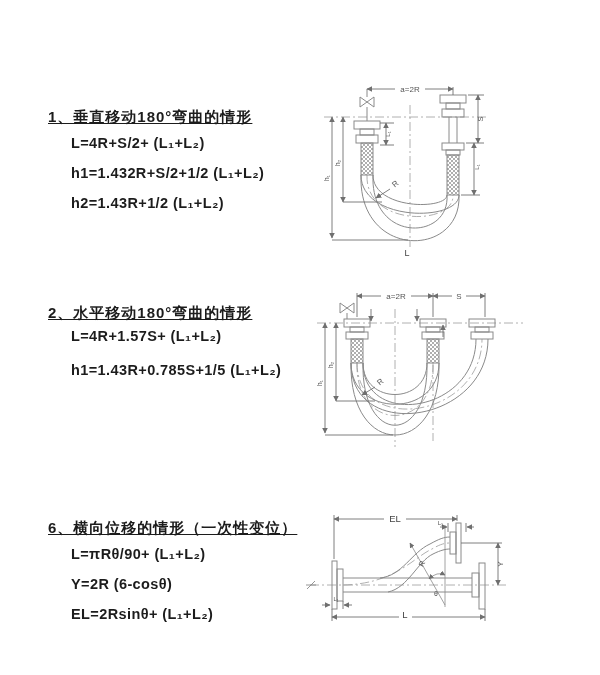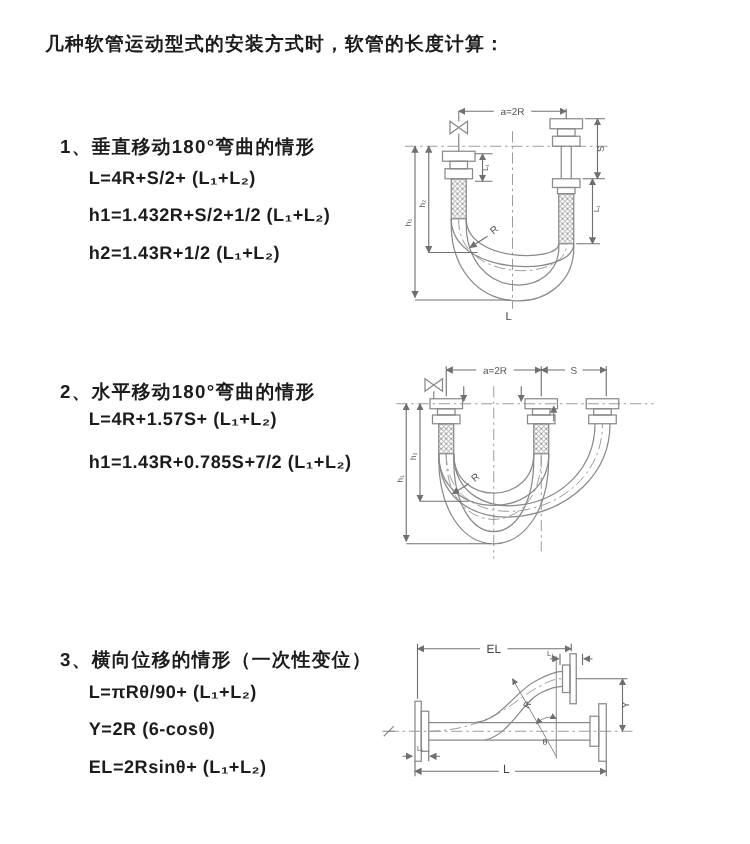--- a/index.html
+++ b/index.html
@@ -8,46 +8,45 @@
     font-family:"Liberation Sans","DejaVu Sans",sans-serif;
     color:#1c1c1c;overflow:hidden;
   }
   .page{position:relative;width:600px;height:675px;background:#ffffff;}
   .title{
     position:absolute;left:36px;top:26px;
     font-size:15px;font-weight:700;letter-spacing:1px;white-space:nowrap;
   }
   .sec-heading{
     position:absolute;left:48px;
-    font-size:15px;font-weight:700;letter-spacing:1px;white-space:nowrap;
+    font-size:15px;font-weight:700;letter-spacing:1px;white-space:nowrap;text-decoration:underline;
   }
   .formula{
     position:absolute;left:71px;
     font-size:14.5px;font-weight:700;letter-spacing:.4px;white-space:nowrap;
   }
   svg.diag{position:absolute;}
   svg text{font-family:"Liberation Sans","DejaVu Sans",sans-serif;}
 </style>
 </head>
 <body>
 
 <div class="page">
 
-  <div class="title">几种软管运动型式的安装方式时，软管的长度计算：</div>
 
   <div class="sec-heading" style="top:108px">1、垂直移动180°弯曲的情形</div>
   <div class="formula" style="top:135px">L=4R+S/2+ (L₁+L₂)</div>
   <div class="formula" style="top:165px">h1=1.432R+S/2+1/2 (L₁+L₂)</div>
   <div class="formula" style="top:195px">h2=1.43R+1/2 (L₁+L₂)</div>
 
   <div class="sec-heading" style="top:304px">2、水平移动180°弯曲的情形</div>
   <div class="formula" style="top:328px">L=4R+1.57S+ (L₁+L₂)</div>
-  <div class="formula" style="top:362px">h1=1.43R+0.785S+7/2 (L₁+L₂)</div>
-
-  <div class="sec-heading" style="top:519px">3、横向位移的情形（一次性变位）</div>
+  <div class="formula" style="top:362px">h1=1.43R+0.785S+1/5 (L₁+L₂)</div>
+
+  <div class="sec-heading" style="top:519px">6、横向位移的情形（一次性变位）</div>
   <div class="formula" style="top:546px">L=πRθ/90+ (L₁+L₂)</div>
   <div class="formula" style="top:576px">Y=2R (6-cosθ)</div>
   <div class="formula" style="top:606px">EL=2Rsinθ+ (L₁+L₂)</div>
 
   <svg class="diag" style="left:310px;top:75px" width="285" height="185" viewBox="0 0 285 185">
     <defs>
       <marker id="ar" viewBox="0 0 10 10" refX="9" refY="5" markerWidth="6.5" markerHeight="6.5" orient="auto-start-reverse">
         <path d="M0,0 L10,5 L0,10 Z" fill="#6f6f6f"></path>
       </marker>
       <pattern id="hatch" width="4" height="4" patternUnits="userSpaceOnUse">

